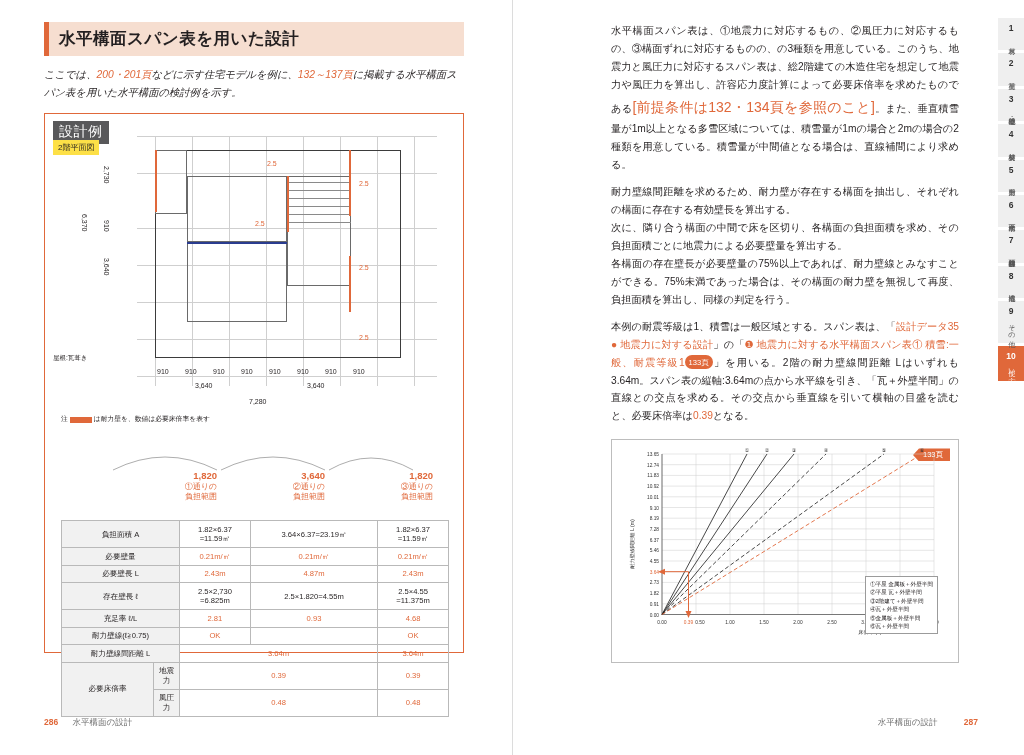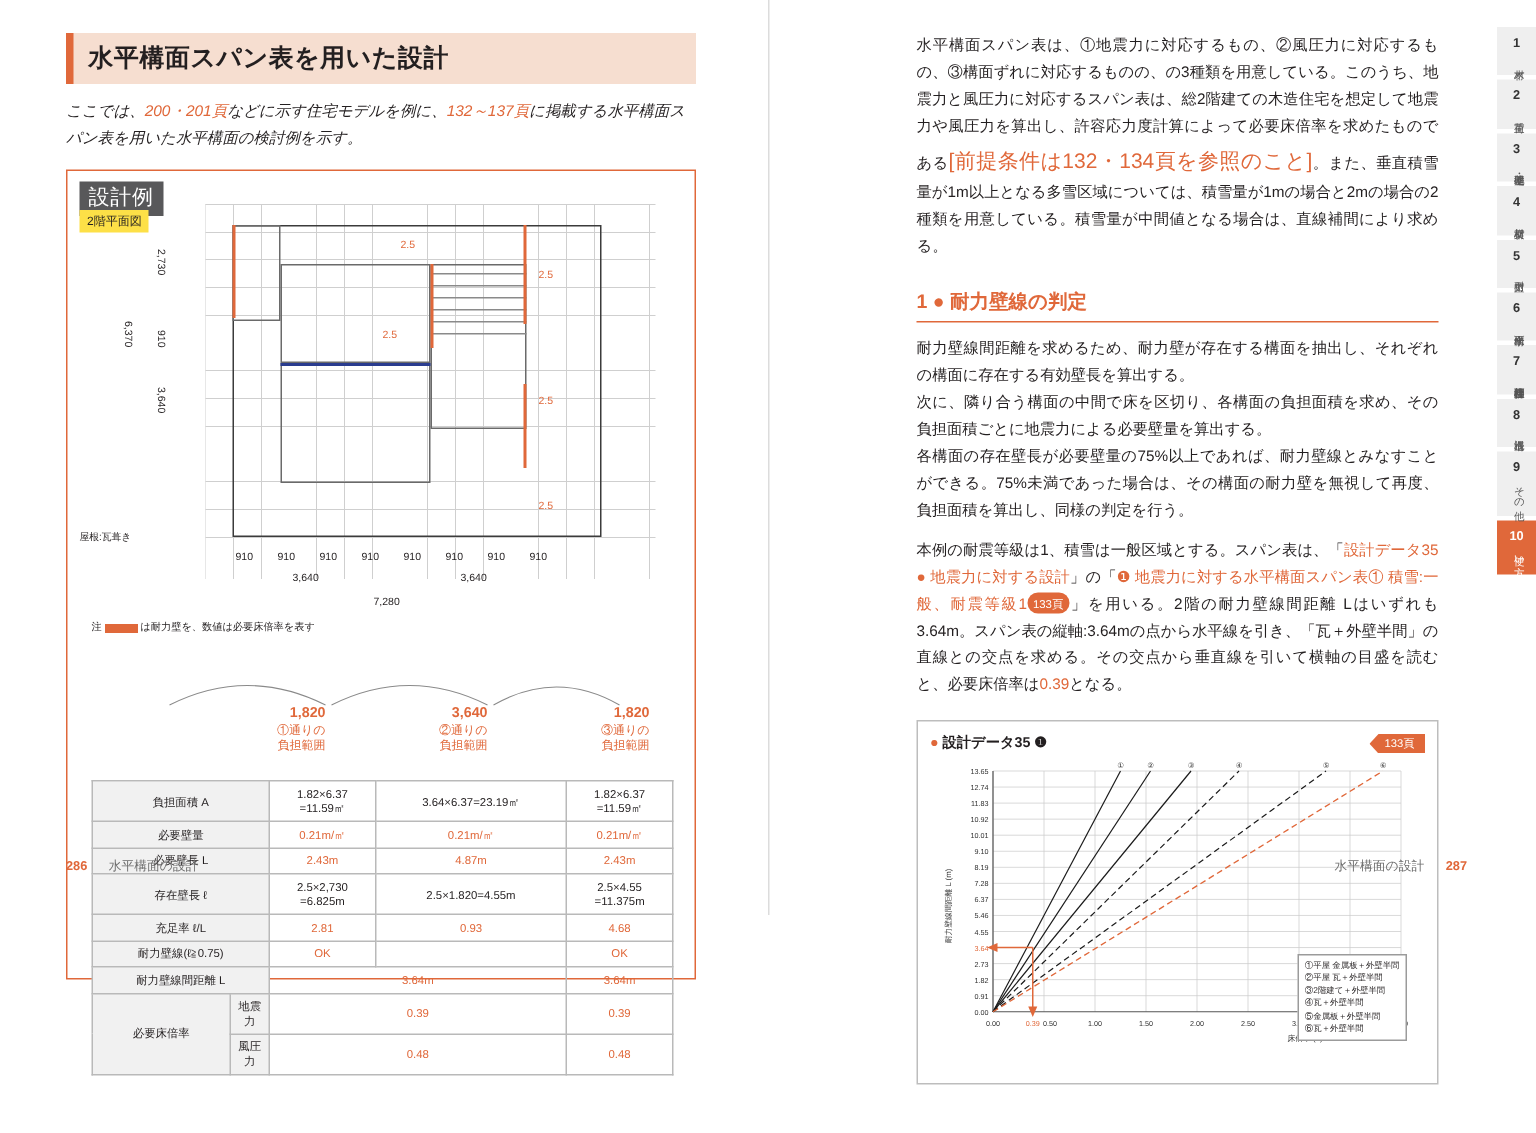--- a/index.html
+++ b/index.html
@@ -6,21 +6,21 @@
   html, body { margin:0; padding:0; }
   body {
     width:1024px; height:755px;
     background:#ffffff;
     font-family:"Liberation Sans", sans-serif;
     color:#231f20;
     overflow:hidden;
     position:relative;
   }
   .spread { position:absolute; inset:0; display:flex; }
-  .page { position:relative; height:610px; background:#fff; }
+  .page { position:relative; height:755px; background:#fff; }
   .page-left { width:512px; }
   .page-right { width:512px; border-left:1px solid #dcdcdc; }
 
   
   .l-inner { position:absolute; left:44px; top:22px; width:420px; }
 
   .title-bar {
     background:#f6ded0;
     height:34px;
     display:flex; align-items:center;
@@ -189,21 +189,21 @@
   }
   .tab .n { display:block; font-size:8.5px; font-weight:bold; color:#333; margin-bottom:2px; }
   .tab .lbl { writing-mode:vertical-rl; text-orientation:upright; letter-spacing:0px; }
   .tab.active { background:#e0683a; color:#fff; }
   .tab.active .n { color:#fff; }
 
   .footer-r {
     position:absolute; right:46px; bottom:26px;
     font-size:8.5px; color:#6d6d6d; text-align:right;
   }
-  .footer-r .pg { color:#e0683a; margin-left:12px; font-weight:bold; }
+  .footer-r .pg { color:#e0683a; margin-left:24px; font-weight:bold; }
 </style>
 </head>
 <body>
 
 <div class="spread">
 
   <div class="page page-left">
     <div class="l-inner">
 
       <div class="title-bar">
@@ -363,36 +363,30 @@
     </div>
   </div>
 
   <div class="page page-right">
     <div class="r-inner">
 
       <div class="r-para">
         <span>水平構面スパン表は、①地震力に対応するもの、②風圧力に対応するもの、③構面ずれに対応するものの、の3種類を用意している。このうち、地震力と風圧力に対応するスパン表は、総2階建ての木造住宅を想定して地震力や風圧力を算出し、許容応力度計算によって必要床倍率を求めたものである</span><span class="mini">[前提条件は132・134頁を参照のこと]</span><span>。また、垂直積雪量が1m以上となる多雪区域については、積雪量が1mの場合と2mの場合の2種類を用意している。積雪量が中間値となる場合は、直線補間により求める。</span>
       </div>
 
-      <div class="h2">1 ● 耐力壁線の判定</div>
       <div class="r-body" style="white-space:pre-line;">耐力壁線間距離を求めるため、耐力壁が存在する構面を抽出し、それぞれの構面に存在する有効壁長を算出する。
 次に、隣り合う構面の中間で床を区切り、各構面の負担面積を求め、その負担面積ごとに地震力による必要壁量を算出する。
 各構面の存在壁長が必要壁量の75%以上であれば、耐力壁線とみなすことができる。75%未満であった場合は、その構面の耐力壁を無視して再度、負担面積を算出し、同様の判定を行う。</div>
 
       <div class="r-body">
         <span>本例の耐震等級は1、積雪は一般区域とする。スパン表は、「</span><span class="hl">設計データ35 ● 地震力に対する設計</span><span>」の「</span><span class="hl">❶ 地震力に対する水平構面スパン表① 積雪:一般、耐震等級1</span><span class="tagk">133頁</span><span>」を用いる。</span><span>2階の耐力壁線間距離 Lはいずれも3.64m。スパン表の縦軸:3.64mの点から水平線を引き、「瓦＋外壁半間」の直線との交点を求める。その交点から垂直線を引いて横軸の目盛を読むと、必要床倍率は</span><span class="hl">0.39</span><span>となる。</span>
       </div>
 
       <div class="chartcard">
         <div class="ref-tag">133頁</div>
-        <div class="chart-head">
-          <span class="bullet">●</span>
-          <span>設計データ35</span>
-          <span>❶</span>
-        </div>
 
         <div class="plot">
           <svg width="322" height="200" viewBox="0 0 322 200">
 
             <g stroke="#cccccc" stroke-width="0.5">
 
               <line x1="40" y1="6" x2="312" y2="6"></line>
               <line x1="40" y1="16.7" x2="312" y2="16.7"></line>
               <line x1="40" y1="27.4" x2="312" y2="27.4"></line>
               <line x1="40" y1="38.1" x2="312" y2="38.1"></line>

